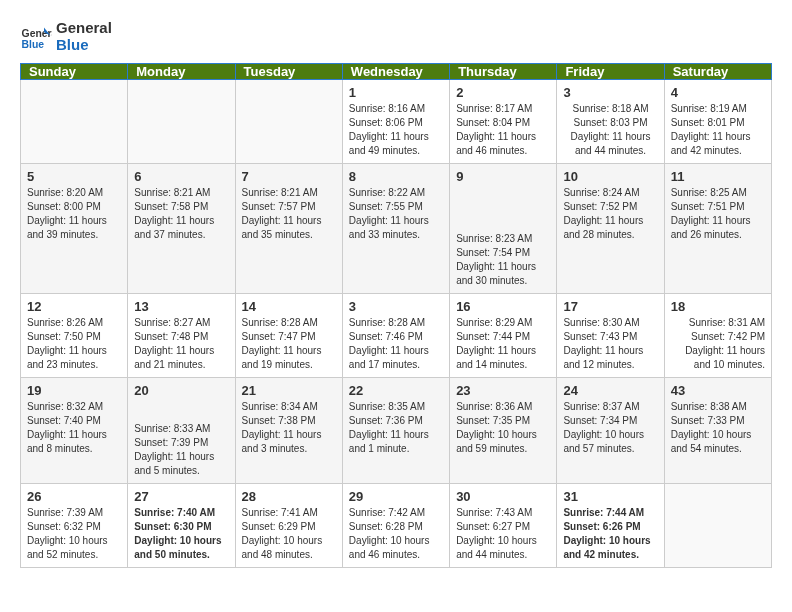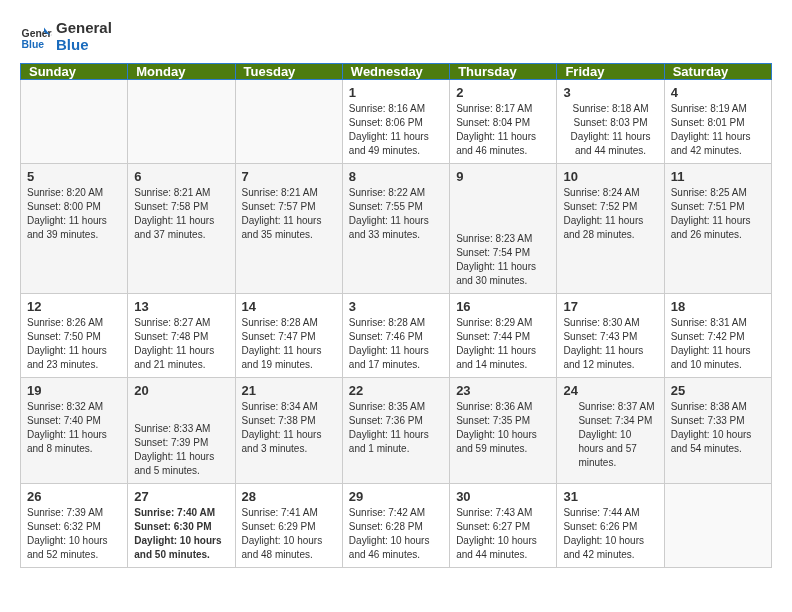--- a/index.html
+++ b/index.html
@@ -215,21 +215,21 @@
 Daylight: 11 hours and 14 minutes.</div>
         </td>
         <td>
           <span class="day-number">17</span>
           <div class="day-info" style="white-space: pre-line;">Sunrise: 8:30 AM
 Sunset: 7:43 PM
 Daylight: 11 hours and 12 minutes.</div>
         </td>
         <td>
           <span class="day-number">18</span>
-          <div class="day-info" style="white-space: pre-line;">Sunrise: 8:31 AM
+          <div class="day-info" style="white-space: pre-line; text-align: right;">Sunrise: 8:31 AM
 Sunset: 7:42 PM
 Daylight: 11 hours and 10 minutes.</div>
         </td>
       </tr>
       <tr>
         <td>
           <span class="day-number">19</span>
           <div class="day-info" style="white-space: pre-line;">Sunrise: 8:32 AM
 Sunset: 7:40 PM
 Daylight: 11 hours and 8 minutes.</div>
@@ -253,26 +253,26 @@
 Daylight: 11 hours and 1 minute.</div>
         </td>
         <td>
           <span class="day-number">23</span>
           <div class="day-info" style="white-space: pre-line;">Sunrise: 8:36 AM
 Sunset: 7:35 PM
 Daylight: 10 hours and 59 minutes.</div>
         </td>
         <td>
           <span class="day-number">24</span>
-          <div class="day-info" style="white-space: pre-line; margin-left: 15px;">Sunrise: 8:37 AM
+          <div class="day-info" style="white-space: pre-line;">Sunrise: 8:37 AM
 Sunset: 7:34 PM
 Daylight: 10 hours and 57 minutes.</div>
         </td>
         <td>
-          <span class="day-number">25</span>
+          <span class="day-number">43</span>
           <div class="day-info" style="white-space: pre-line;">Sunrise: 8:38 AM
 Sunset: 7:33 PM
 Daylight: 10 hours and 54 minutes.</div>
         </td>
       </tr>
       <tr>
         <td>
           <span class="day-number">26</span>
           <div class="day-info" style="white-space: pre-line;">Sunrise: 7:39 AM
 Sunset: 6:32 PM
@@ -297,20 +297,20 @@
 Daylight: 10 hours and 46 minutes.</div>
         </td>
         <td>
           <span class="day-number">30</span>
           <div class="day-info" style="white-space: pre-line;">Sunrise: 7:43 AM
 Sunset: 6:27 PM
 Daylight: 10 hours and 44 minutes.</div>
         </td>
         <td>
           <span class="day-number">31</span>
-          <div class="day-info" style="white-space: pre-line;">Sunrise: 7:44 AM
+          <div class="day-info" style="white-space: pre-line; font-weight: bold;">Sunrise: 7:44 AM
 Sunset: 6:26 PM
 Daylight: 10 hours and 42 minutes.</div>
         </td>
         <td class="empty"></td>
       </tr>
     </tbody>
 </table>
 
 </body></html>

